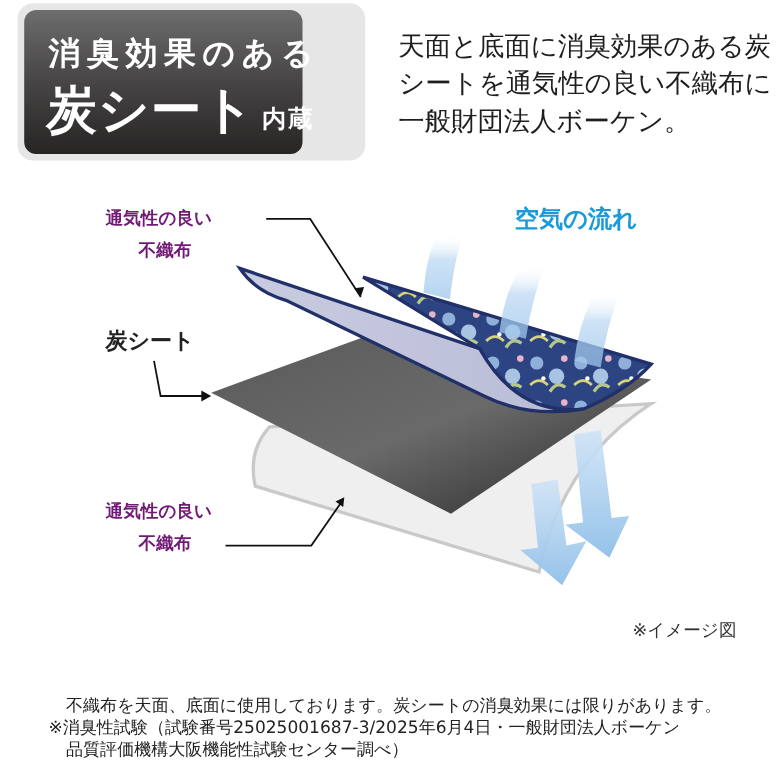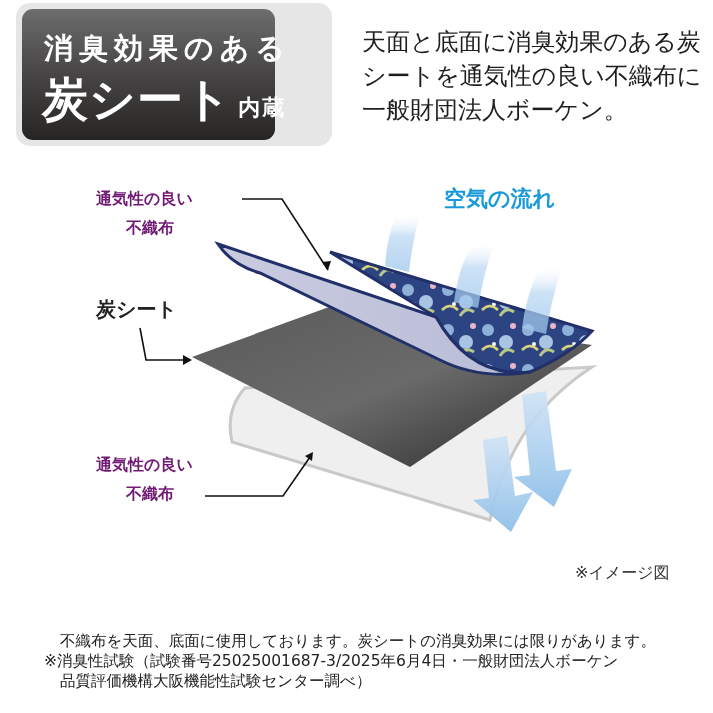--- a/index.html
+++ b/index.html
@@ -86,20 +86,21 @@
     font-weight: bold;
     font-size: 20px;
     white-space: nowrap;
   }
   .label-air {
     position: absolute;
     color: #1a9ad8;
     font-weight: bold;
     font-size: 22px;
     white-space: nowrap;
+    margin-left: 24px;
   }
   .image-note {
     position: absolute;
     left: 575px;
     top: 563px;
     font-size: 16px;
     color: #333333;
     white-space: nowrap;
   }
   .footnotes {

